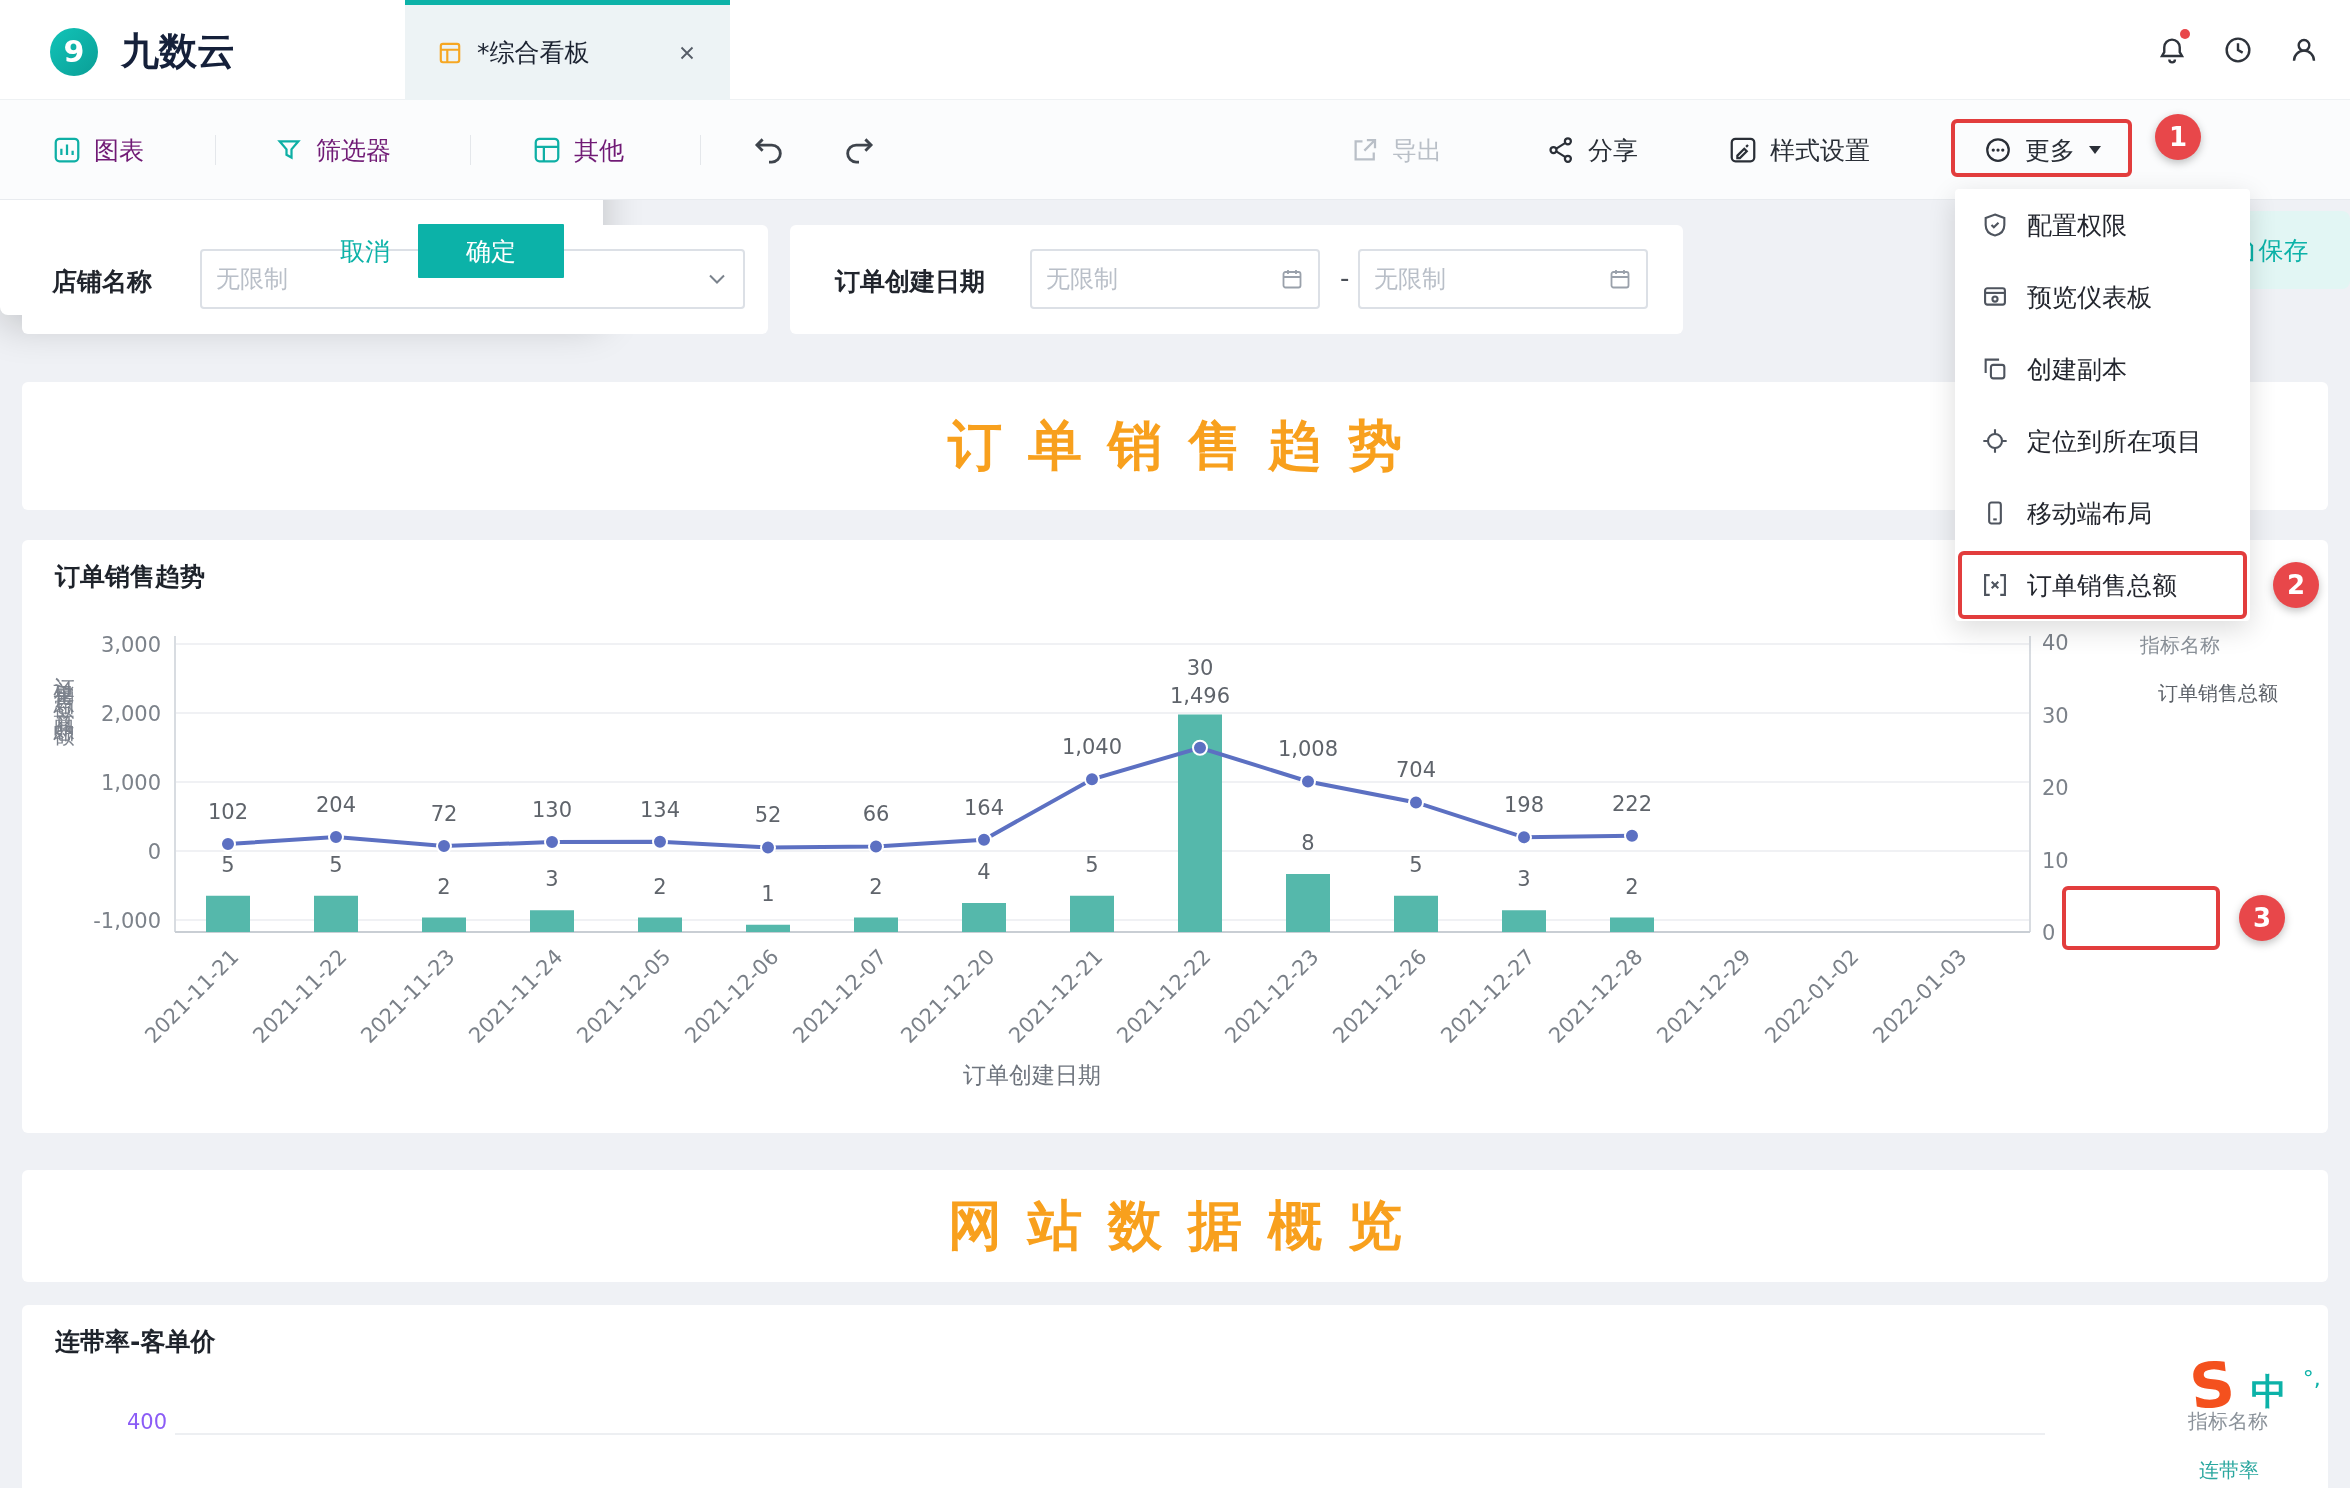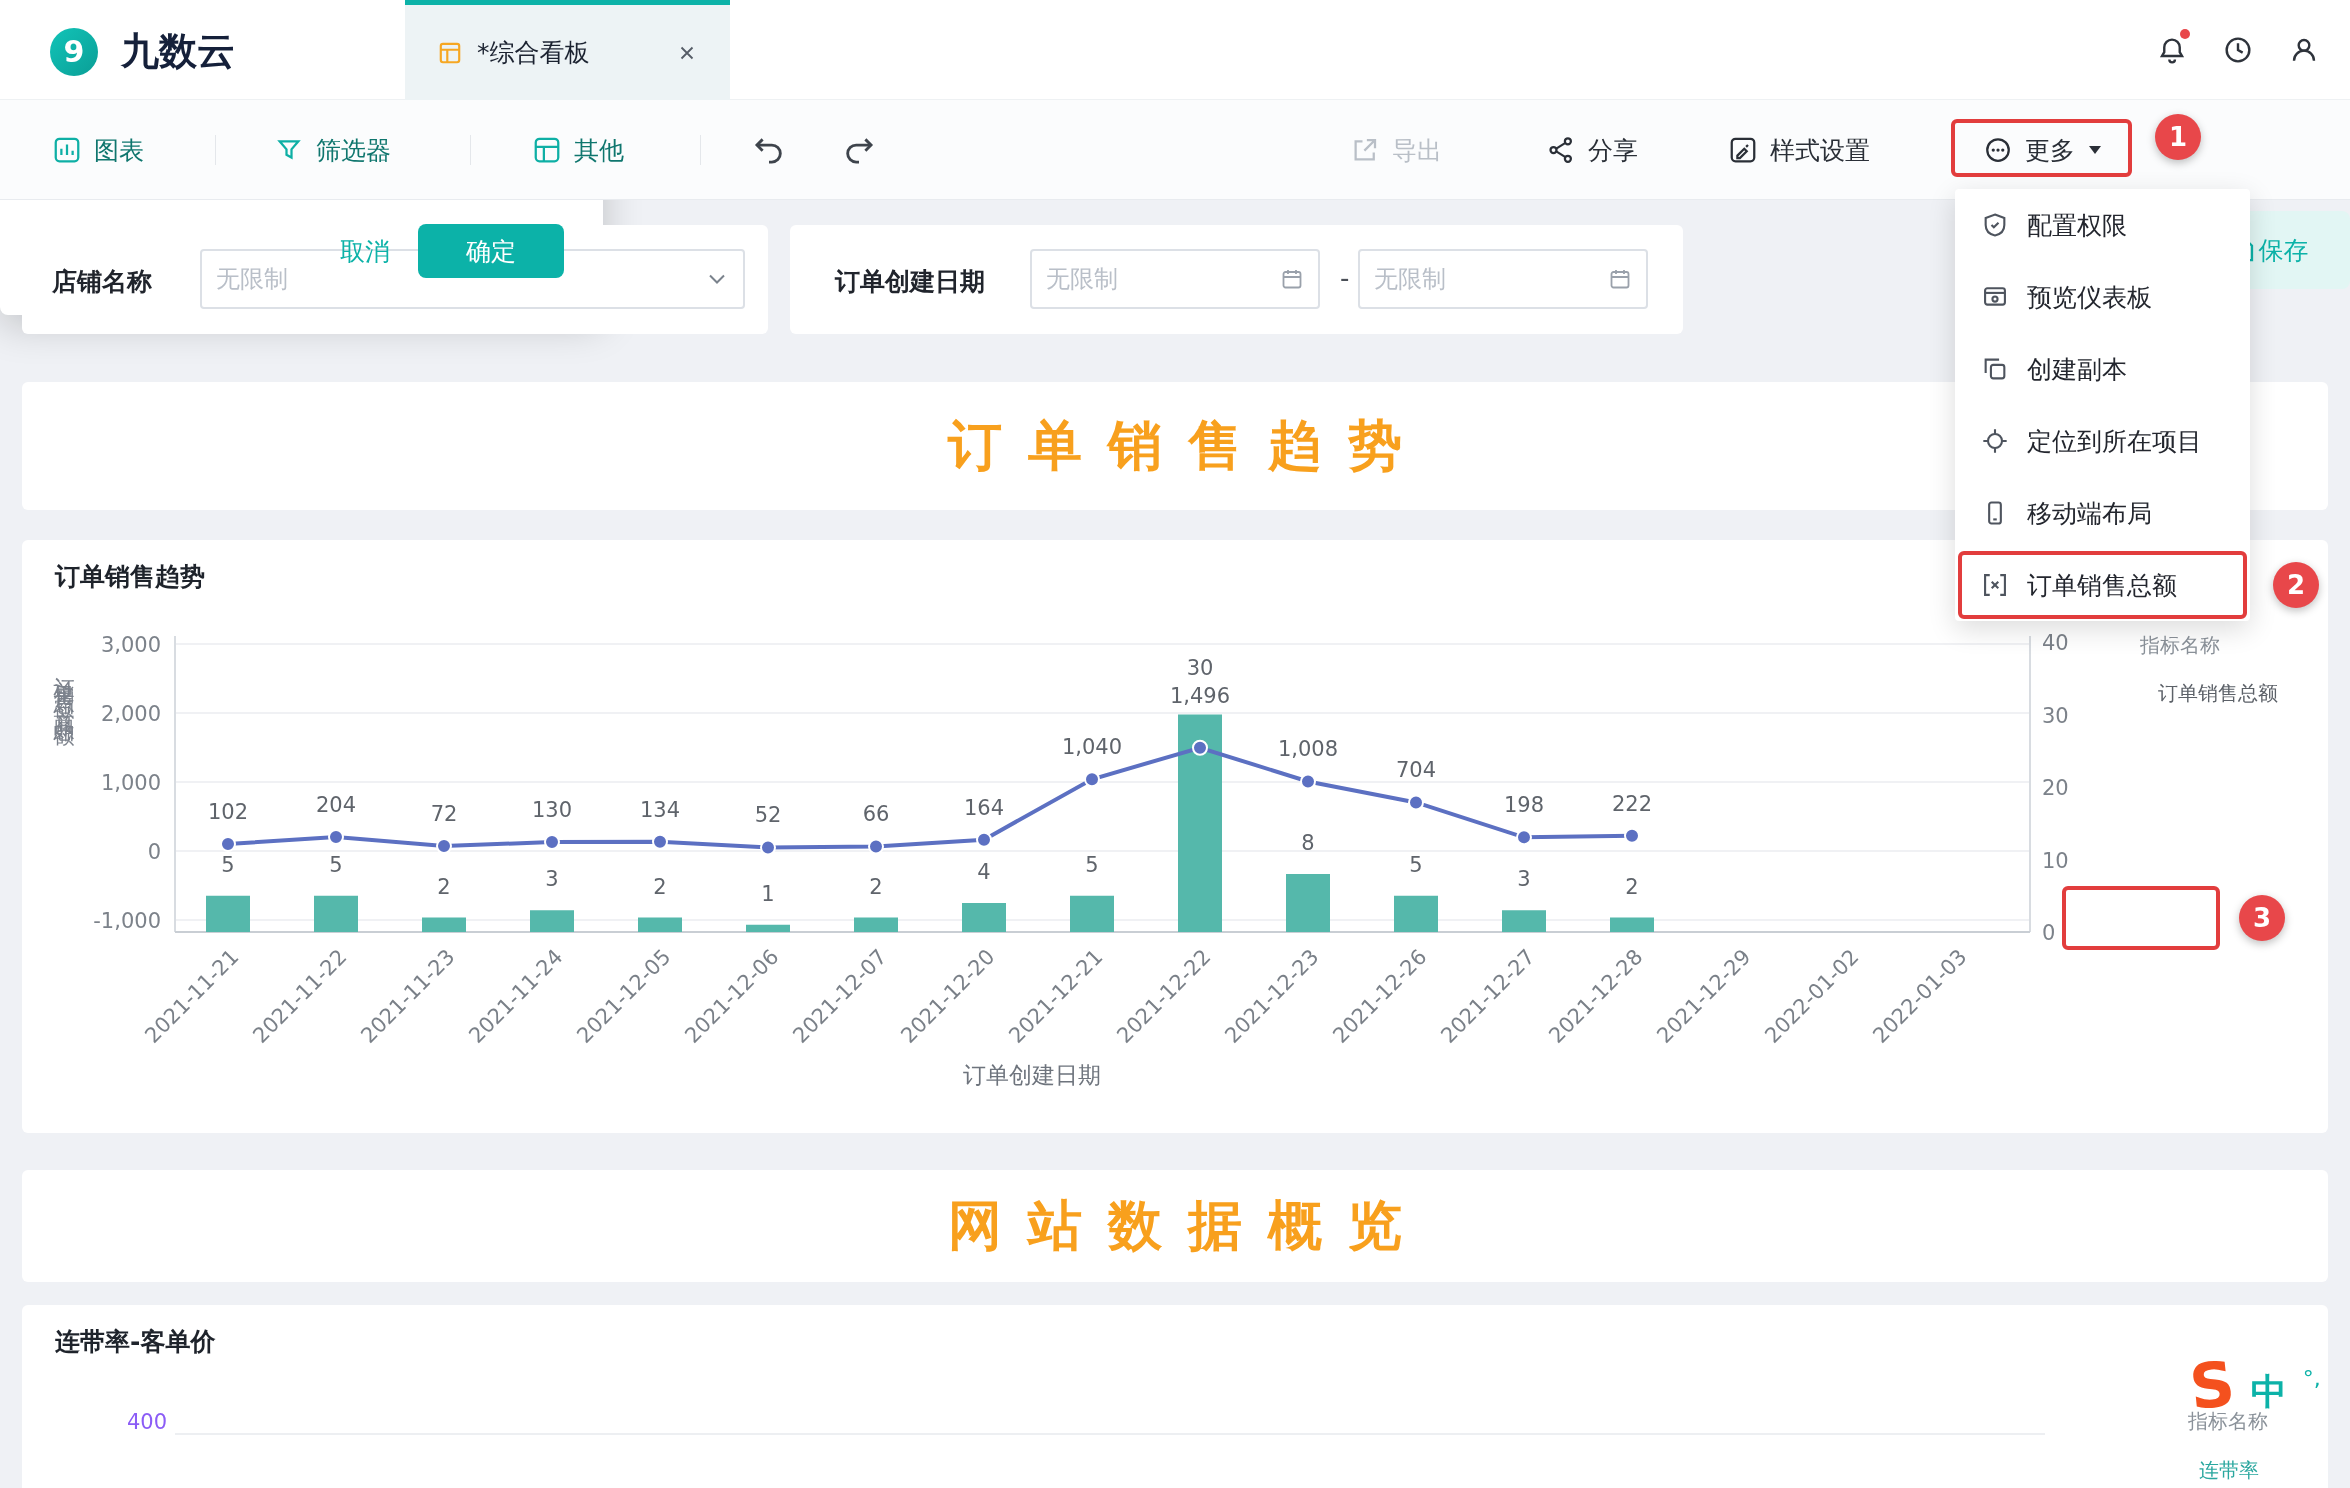--- a/index.html
+++ b/index.html
@@ -11,21 +11,21 @@
   
   .topbar{left:0;top:0;width:2350px;height:100px;background:#fff;border-bottom:1px solid #EEF1F3;z-index:10}
   .logo-badge{width:48px;height:48px;border-radius:50%;background:linear-gradient(135deg,#12C4B8,#0A9E96);color:#fff;font-size:30px;font-weight:bold;display:flex;align-items:center;justify-content:center}
   .logo-text{font-size:38px;font-weight:bold;color:#15203A;margin-left:23px}
   .tab{left:405px;top:0;width:325px;height:100px;background:#EDF3F5;border-top:5px solid #0CB2A8;display:flex;align-items:center;padding:0 32px;gap:14px}
   .tab-title{font-size:25px;color:#1B2230;flex:1}
   .tbico{display:flex;align-items:center;justify-content:center;cursor:pointer}
   
   .toolbar{left:0;top:100px;width:2350px;height:100px;background:#FBFCFD;border-bottom:1px solid #E8EBEF;z-index:10}
   .tool{display:flex;align-items:center;gap:12px;font-size:25px;height:100px}
-  .teal{color:#0f766e}
+  .teal{color:#701a75}
   .dark{color:#2A2F37}
   .disabled{color:#B9BFC7}
   .sep{width:1px;height:30px;background:#E4E7EB;top:35px}
   .save-pill{left:2185px;top:111px;width:165px;height:78px;background:#E2F6F4;border-radius:8px;display:flex;align-items:center;justify-content:center;gap:2px;font-size:25px;color:#0CB2A8}
   
   .menu{left:1955px;top:189px;width:295px;background:#fff;border-radius:4px;box-shadow:0 8px 28px rgba(0,0,0,.14);z-index:50}
   .menu-item{height:72px;display:flex;align-items:center;gap:18px;padding:0 26px;font-size:25px;color:#23262E;cursor:pointer}
   
   .f-label{font-size:25px;font-weight:bold;color:#20242C}
   .field{position:absolute;height:60px;background:#fff;border:2px solid #DCE0E6;border-radius:4px;display:flex;align-items:center;padding:0 14px}
@@ -36,21 +36,21 @@
   .band-title{font-size:54px;font-weight:bold;color:#F8A01D;letter-spacing:26px;text-indent:26px;white-space:nowrap}
   .card-title{font-size:25px;font-weight:bold;color:#1E232B}
   .y-title{writing-mode:vertical-rl;font-size:21px;color:#7C828C;letter-spacing:4px}
   .x-title{font-size:23px;color:#6E747D;text-align:center}
   svg{font-family:inherit}
   
   .modal{left:1650px;top:668px;width:603px;height:315px;background:#fff;border-radius:8px;box-shadow:0 10px 40px rgba(0,0,0,.20);z-index:60}
   .modal-title{font-size:27px;font-weight:bold;color:#1D222A}
   .modal-body{font-size:24px;line-height:38px;color:#383E46}
   .btn-text{background:none;border:none;font-size:25px;color:#0CB2A8;cursor:pointer;font-family:inherit}
-  .btn-primary{background:#0CB2A8;border:none;border-radius:8px;font-size:25px;color:#fff;cursor:pointer;font-family:inherit}
+  .btn-primary{background:#0CB2A8;border:none;border-radius:1px;font-size:25px;color:#fff;cursor:pointer;font-family:inherit}
   
   .rb{border:4px solid #E23D3D;border-radius:6px;z-index:70;pointer-events:none}
   .rc{width:46px;height:46px;border-radius:50%;background:#E8474A;color:#fff;font-size:26px;font-weight:bold;display:flex;align-items:center;justify-content:center;z-index:80;box-shadow:0 3px 8px rgba(0,0,0,.25)}
   
   .tick{font-size:21px;color:#8b5cf6}
   .legend-t{font-size:20px;color:#8A9199}
   .legend-i{font-size:20px;color:#2AA79F}
   
   .ime{display:flex;align-items:flex-start;gap:16px;z-index:85}
   .ime-s{font-size:62px;font-weight:800;color:#F4511E;line-height:56px;transform:rotate(-6deg);text-shadow:2px 2px 0 #fff}

